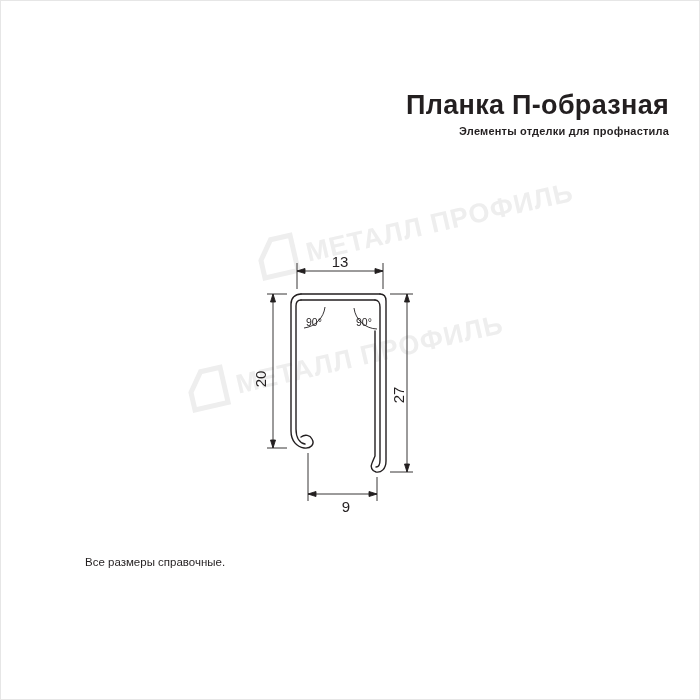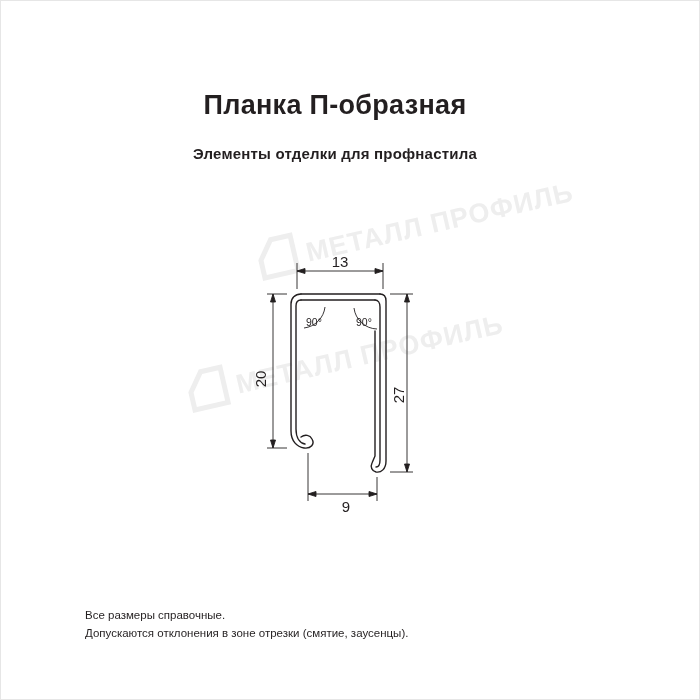--- a/index.html
+++ b/index.html
@@ -19,57 +19,57 @@
     width: 700px;
     height: 700px;
     box-sizing: border-box;
     border: 1px solid #e6e6e6;
   }
   .title-block {
     position: absolute;
     top: 88px;
     left: 0;
     width: 668px;
-    text-align: center;
+    text-align: right;
   }
   .title-line1 {
     font-size: 27px;
     font-weight: bold;
     letter-spacing: 0.3px;
     line-height: 32px;
   }
   .title-line2 {
     font-size: 27px;
     font-weight: bold;
     letter-spacing: 0.3px;
     line-height: 34px;
   }
   .subtitle {
-    margin-top: 24px;
-    font-size: 15px;
+    margin-top: 4px;
+    font-size: 11px;
     font-weight: bold;
     letter-spacing: 0.2px;
   }
   .drawing {
     position: absolute;
     top: 0;
     left: 0;
   }
   .watermarks {
     position: absolute;
     top: 0;
     left: 0;
     width: 700px;
     height: 700px;
     pointer-events: none;
   }
   .notes {
     position: absolute;
     left: 84px;
-    top: 605px;
+    top: 552px;
     font-size: 11.5px;
     line-height: 18px;
     color: #231f20;
   }
   .notes div {
     white-space: nowrap;
   }
 </style>
 </head>
 <body>
@@ -158,16 +158,15 @@
       <text x="265" y="378" font-size="15" text-anchor="middle" transform="rotate(-90 265 378)">20</text>
       <text x="403" y="394" font-size="15" text-anchor="middle" transform="rotate(-90 403 394)">27</text>
       <text x="345" y="500" font-size="15" text-anchor="middle" dominant-baseline="hanging">9</text>
       <text x="305" y="325" font-size="10.5" text-anchor="start">90°</text>
       <text x="355" y="325" font-size="10.5" text-anchor="start">90°</text>
     </g>
   </svg>
 
   <div class="notes">
     <div>Все размеры справочные.</div>
-    <div>Допускаются отклонения в зоне отрезки (смятие, заусенцы).</div>
   </div>
 
 </div>
 
 </body></html>

